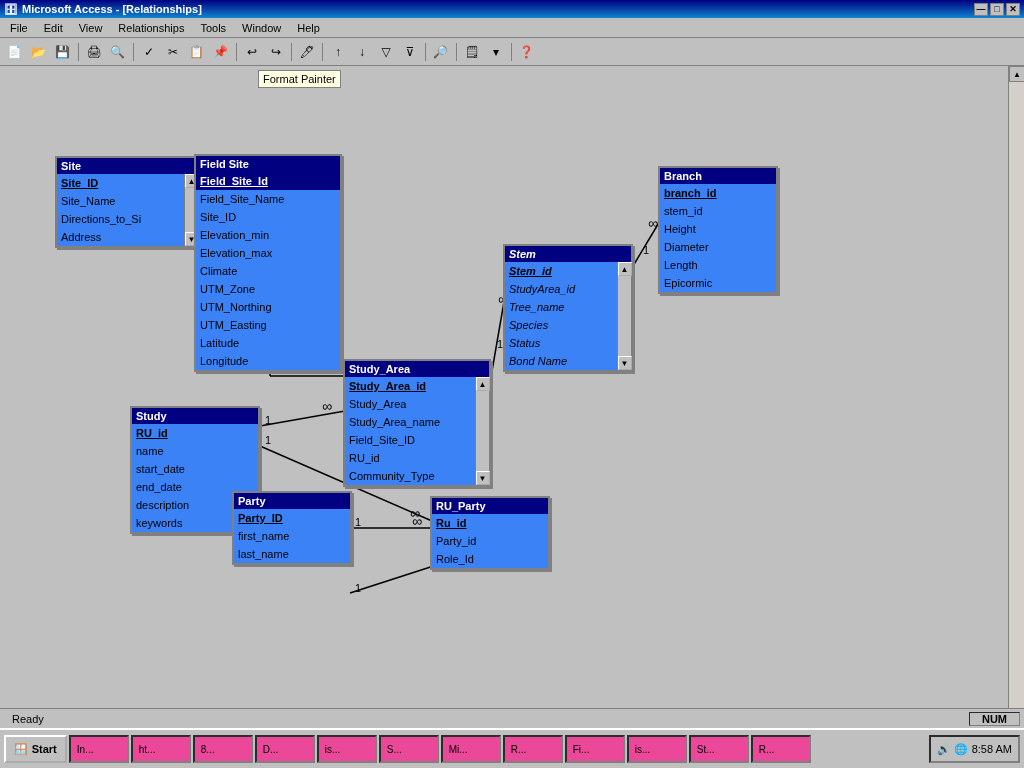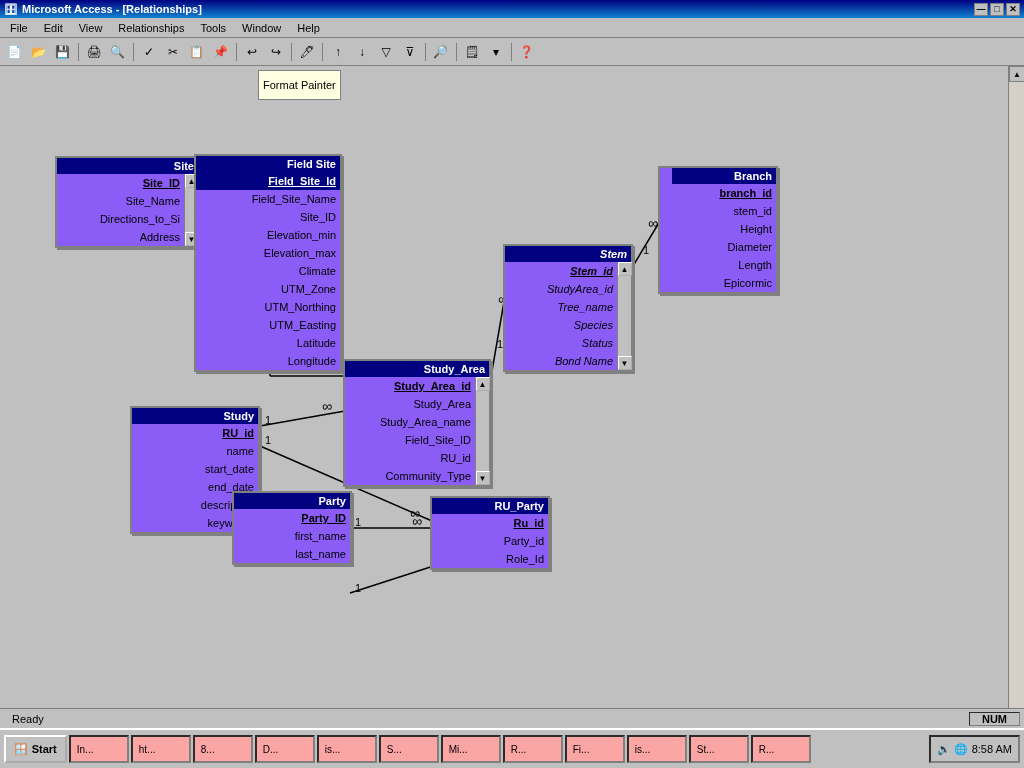--- a/index.html
+++ b/index.html
@@ -59,42 +59,41 @@
       display: flex; align-items: center; justify-content: center;
       cursor: pointer;
       font-size: 12px;
     }
     .toolbar-separator { width: 1px; height: 18px; background: #808080; margin: 0 2px; }
     .tooltip-box {
       position: absolute;
       top: 70px; left: 258px;
       background: #ffffe1;
       border: 1px solid #808080;
-      padding: 8px 4px;
+      padding: 2px 4px;
       font-size: 11px;
       z-index: 100;
     }
 
     
     .workspace {
       background: #c0c0c0;
       position: relative;
       width: 1024px;
       height: 680px;
       overflow: hidden;
     }
 
     
     .table-box {
       position: absolute;
-      background: #8b5cf6;
+      background: #3b82f6;
       border: 2px solid #808080;
       min-width: 120px;
       box-shadow: 2px 2px 0px #808080;
-      text-align: right;
     }
     .table-title {
       background: #000080;
       color: white;
       padding: 2px 4px;
       font-weight: bold;
       font-size: 11px;
       cursor: move;
     }
     .table-field {
@@ -195,21 +194,21 @@
       padding: 2px 8px;
       font-weight: bold;
       font-size: 11px;
       display: flex;
       align-items: center;
       gap: 4px;
       cursor: pointer;
       height: 28px;
     }
     .taskbar-item {
-      background: #fca5a5;
+      background: #ec4899;
       border: 2px inset #808080;
       padding: 2px 6px;
       font-size: 10px;
       height: 28px;
       display: flex;
       align-items: center;
       cursor: pointer;
       min-width: 60px;
       max-width: 85px;
       overflow: hidden;
@@ -363,21 +362,21 @@
         <div class="table-field">Climate</div>
         <div class="table-field">UTM_Zone</div>
         <div class="table-field">UTM_Northing</div>
         <div class="table-field">UTM_Easting</div>
         <div class="table-field">Latitude</div>
         <div class="table-field">Longitude</div>
       </div>
     </div>
   </div>
 
-  <div class="table-box" style="left:658px; top:100px; width:120px;padding-left:12px;">
+  <div class="table-box" style="left:658px; top:100px; width:120px;">
     <div class="table-title">Branch</div>
     <div class="fields-list">
       <div class="table-field primary">branch_id</div>
       <div class="table-field">stem_id</div>
       <div class="table-field">Height</div>
       <div class="table-field">Diameter</div>
       <div class="table-field">Length</div>
       <div class="table-field">Epicormic</div>
     </div>
   </div>

